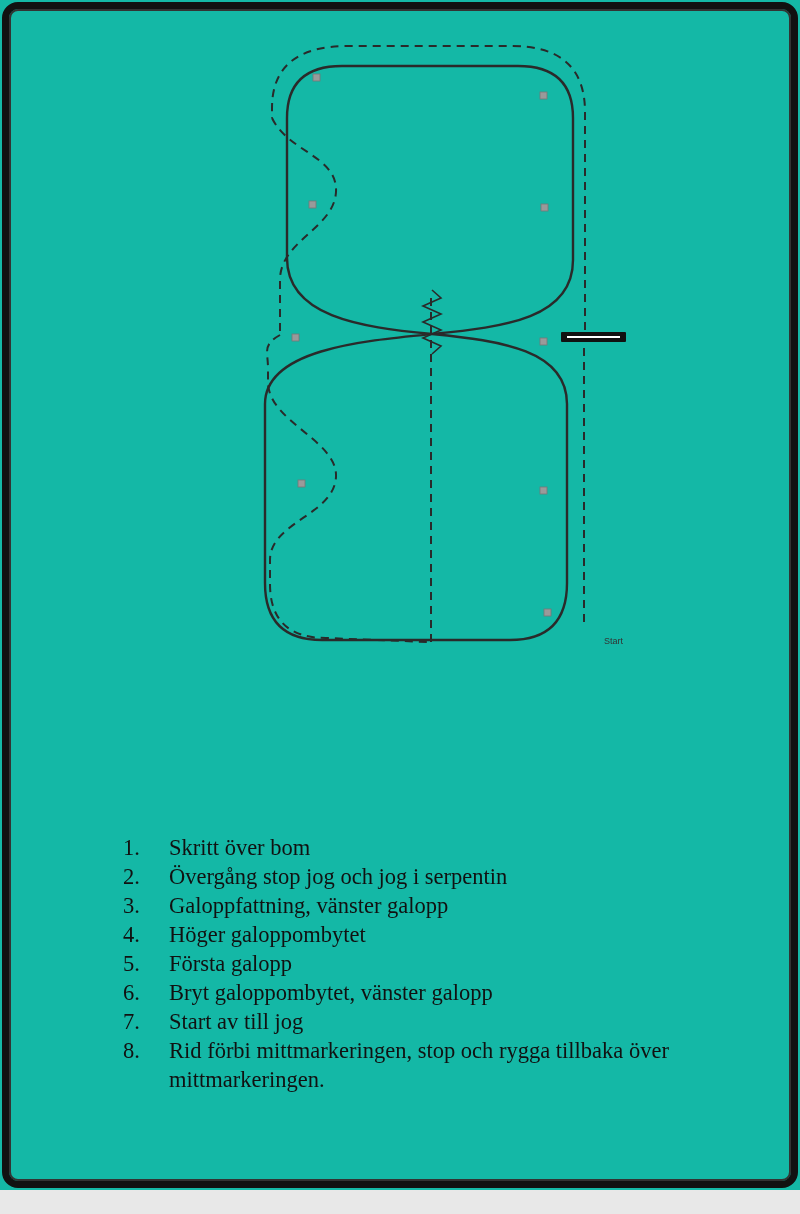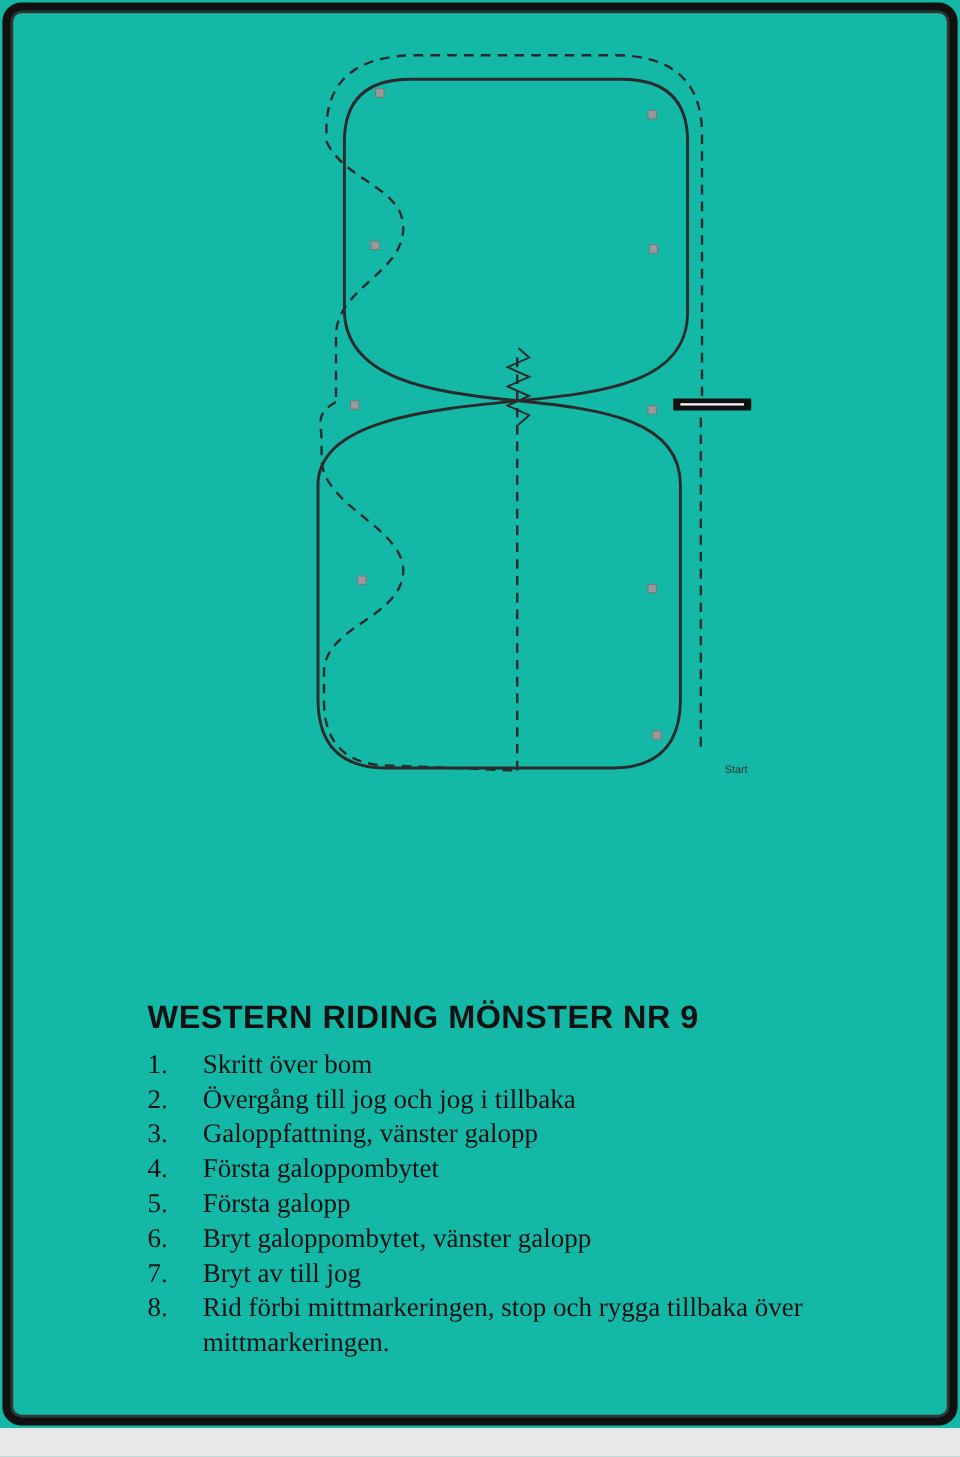--- a/index.html
+++ b/index.html
@@ -125,49 +125,48 @@
       <rect class="marker" x="540" y="338" width="7" height="7"></rect>
       <rect class="marker" x="298" y="480" width="7" height="7"></rect>
       <rect class="marker" x="540" y="487" width="7" height="7"></rect>
       <rect class="marker" x="544" y="609" width="7" height="7"></rect>
     </g>
 
     <text class="start-label" x="604" y="644">Start</text>
   </svg>
 
   <div class="textblock">
-    <h1 class="title">WESTERN RIDING MÖNSTER NR 9</h1>
     <ol class="instructions">
         <li class="instruction">
           <span class="num">1.</span>
           <span class="txt">Skritt över bom</span>
         </li>
         <li class="instruction">
           <span class="num">2.</span>
-          <span class="txt">Övergång till jog och jog i tillbaka</span>
+          <span class="txt">Övergång stop jog och jog i serpentin</span>
         </li>
         <li class="instruction">
           <span class="num">3.</span>
           <span class="txt">Galoppfattning, vänster galopp</span>
         </li>
         <li class="instruction">
           <span class="num">4.</span>
-          <span class="txt">Första galoppombytet</span>
+          <span class="txt">Höger galoppombytet</span>
         </li>
         <li class="instruction">
           <span class="num">5.</span>
           <span class="txt">Första galopp</span>
         </li>
         <li class="instruction">
           <span class="num">6.</span>
           <span class="txt">Bryt galoppombytet, vänster galopp</span>
         </li>
         <li class="instruction">
           <span class="num">7.</span>
-          <span class="txt">Bryt av till jog</span>
+          <span class="txt">Start av till jog</span>
         </li>
         <li class="instruction">
           <span class="num">8.</span>
           <span class="txt">Rid förbi mittmarkeringen, stop och rygga tillbaka över mittmarkeringen.</span>
         </li>
       </ol>
   </div>
 
   <div class="scan-frame"></div>
 </div>

